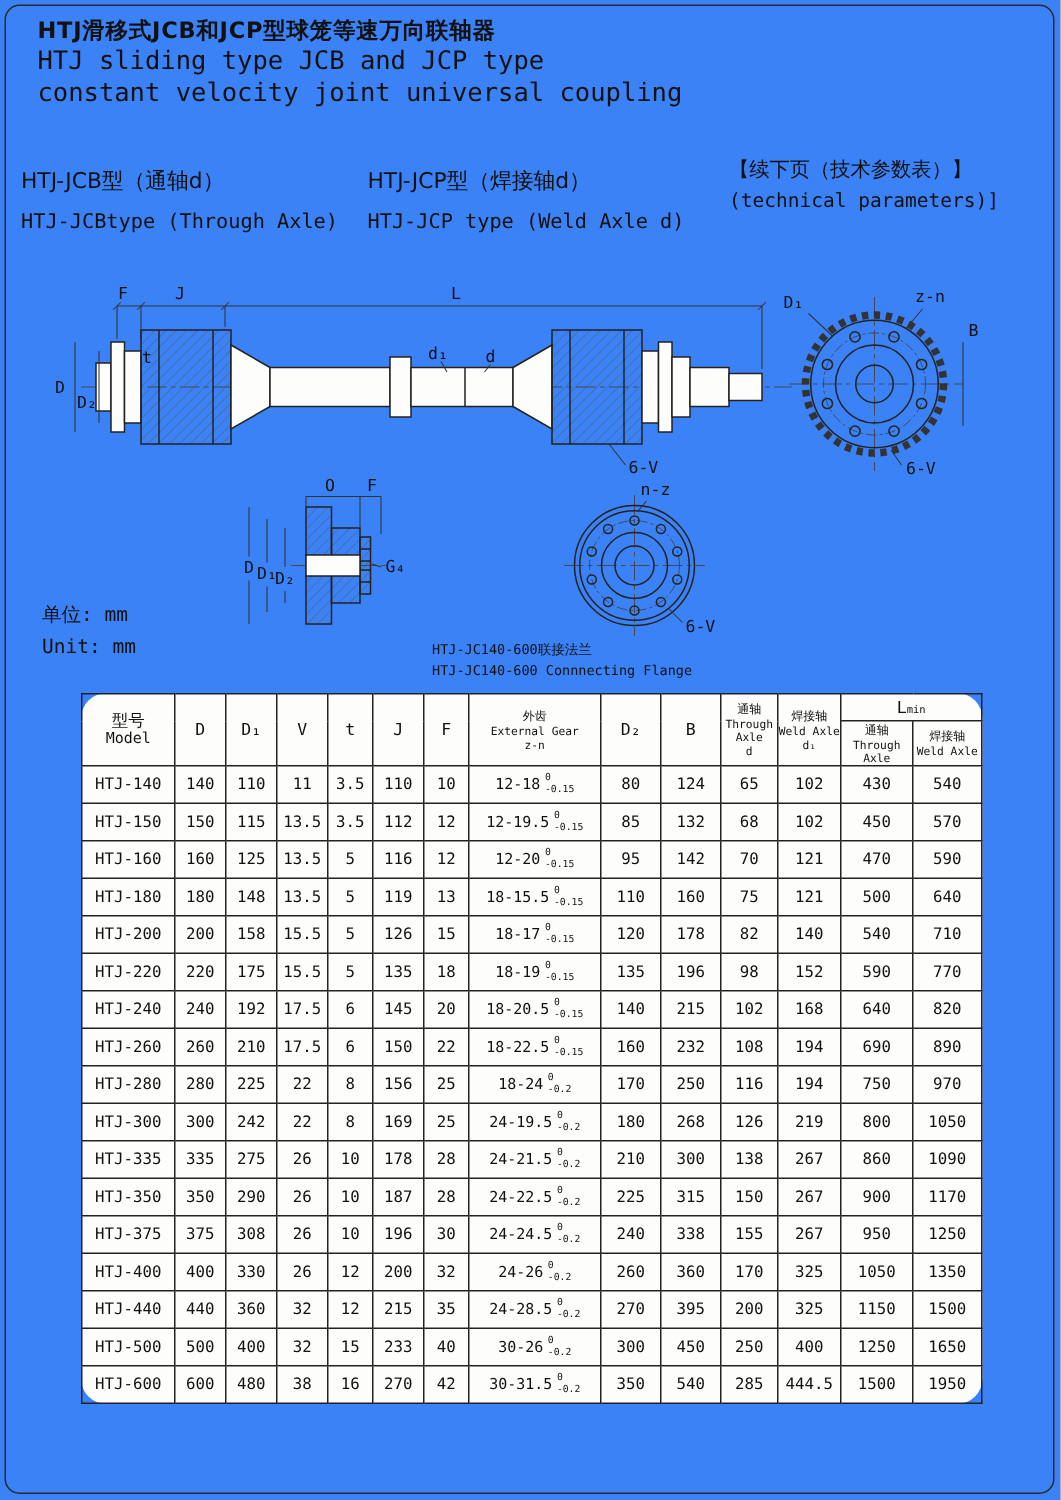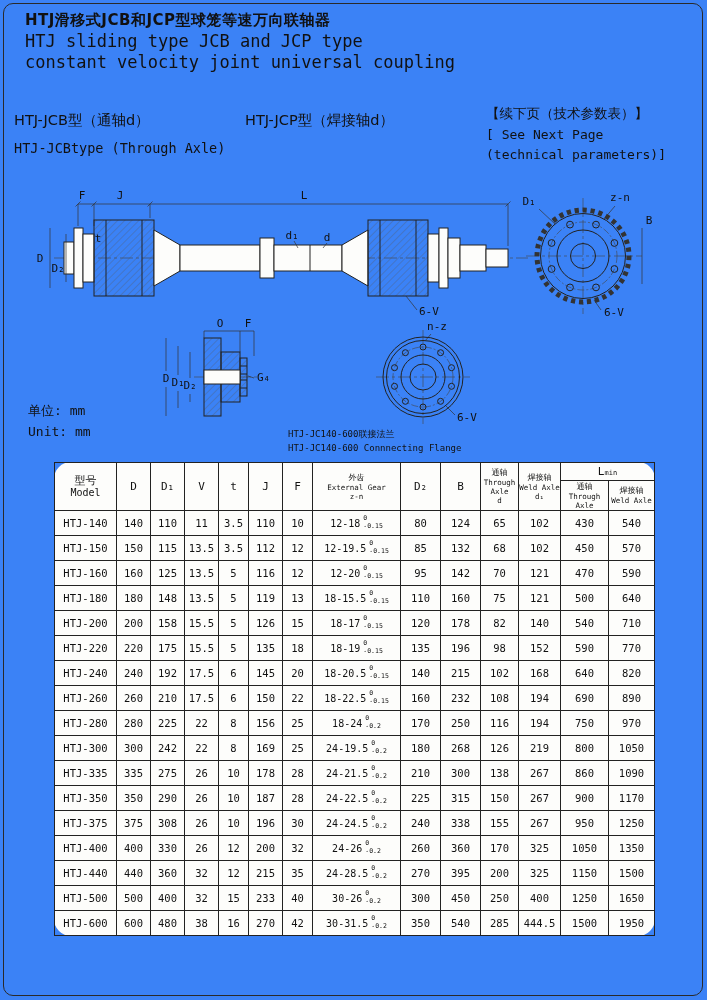--- a/index.html
+++ b/index.html
@@ -60,24 +60,24 @@
     <div class="title-en">HTJ sliding type JCB and JCP type</div>
     <div class="title-en">constant velocity joint universal coupling</div>
   </div>
 
   <div class="type-block jcb-block">
     <div class="cn">HTJ-JCB型（通轴d）</div>
     <div class="en">HTJ-JCBtype (Through Axle)</div>
   </div>
   <div class="type-block jcp-block">
     <div class="cn">HTJ-JCP型（焊接轴d）</div>
+    <div class="en">HTJ-JCP type (Weld Axle d)</div>
   </div>
   <div class="next-note">
     <div class="cn">【续下页（技术参数表）】</div>
-    <div>[ See Next Page</div>
     <div>(technical parameters)]</div>
   </div>
 
   <svg class="drawing-svg" width="692" height="272" viewBox="0 0 692 272">
     <defs>
       <pattern id="hatch" width="5" height="5" patternUnits="userSpaceOnUse" patternTransform="rotate(45)">
         <line x1="0" y1="0" x2="0" y2="5" stroke="#555" stroke-width="0.6"></line>
       </pattern>
     </defs>
 

